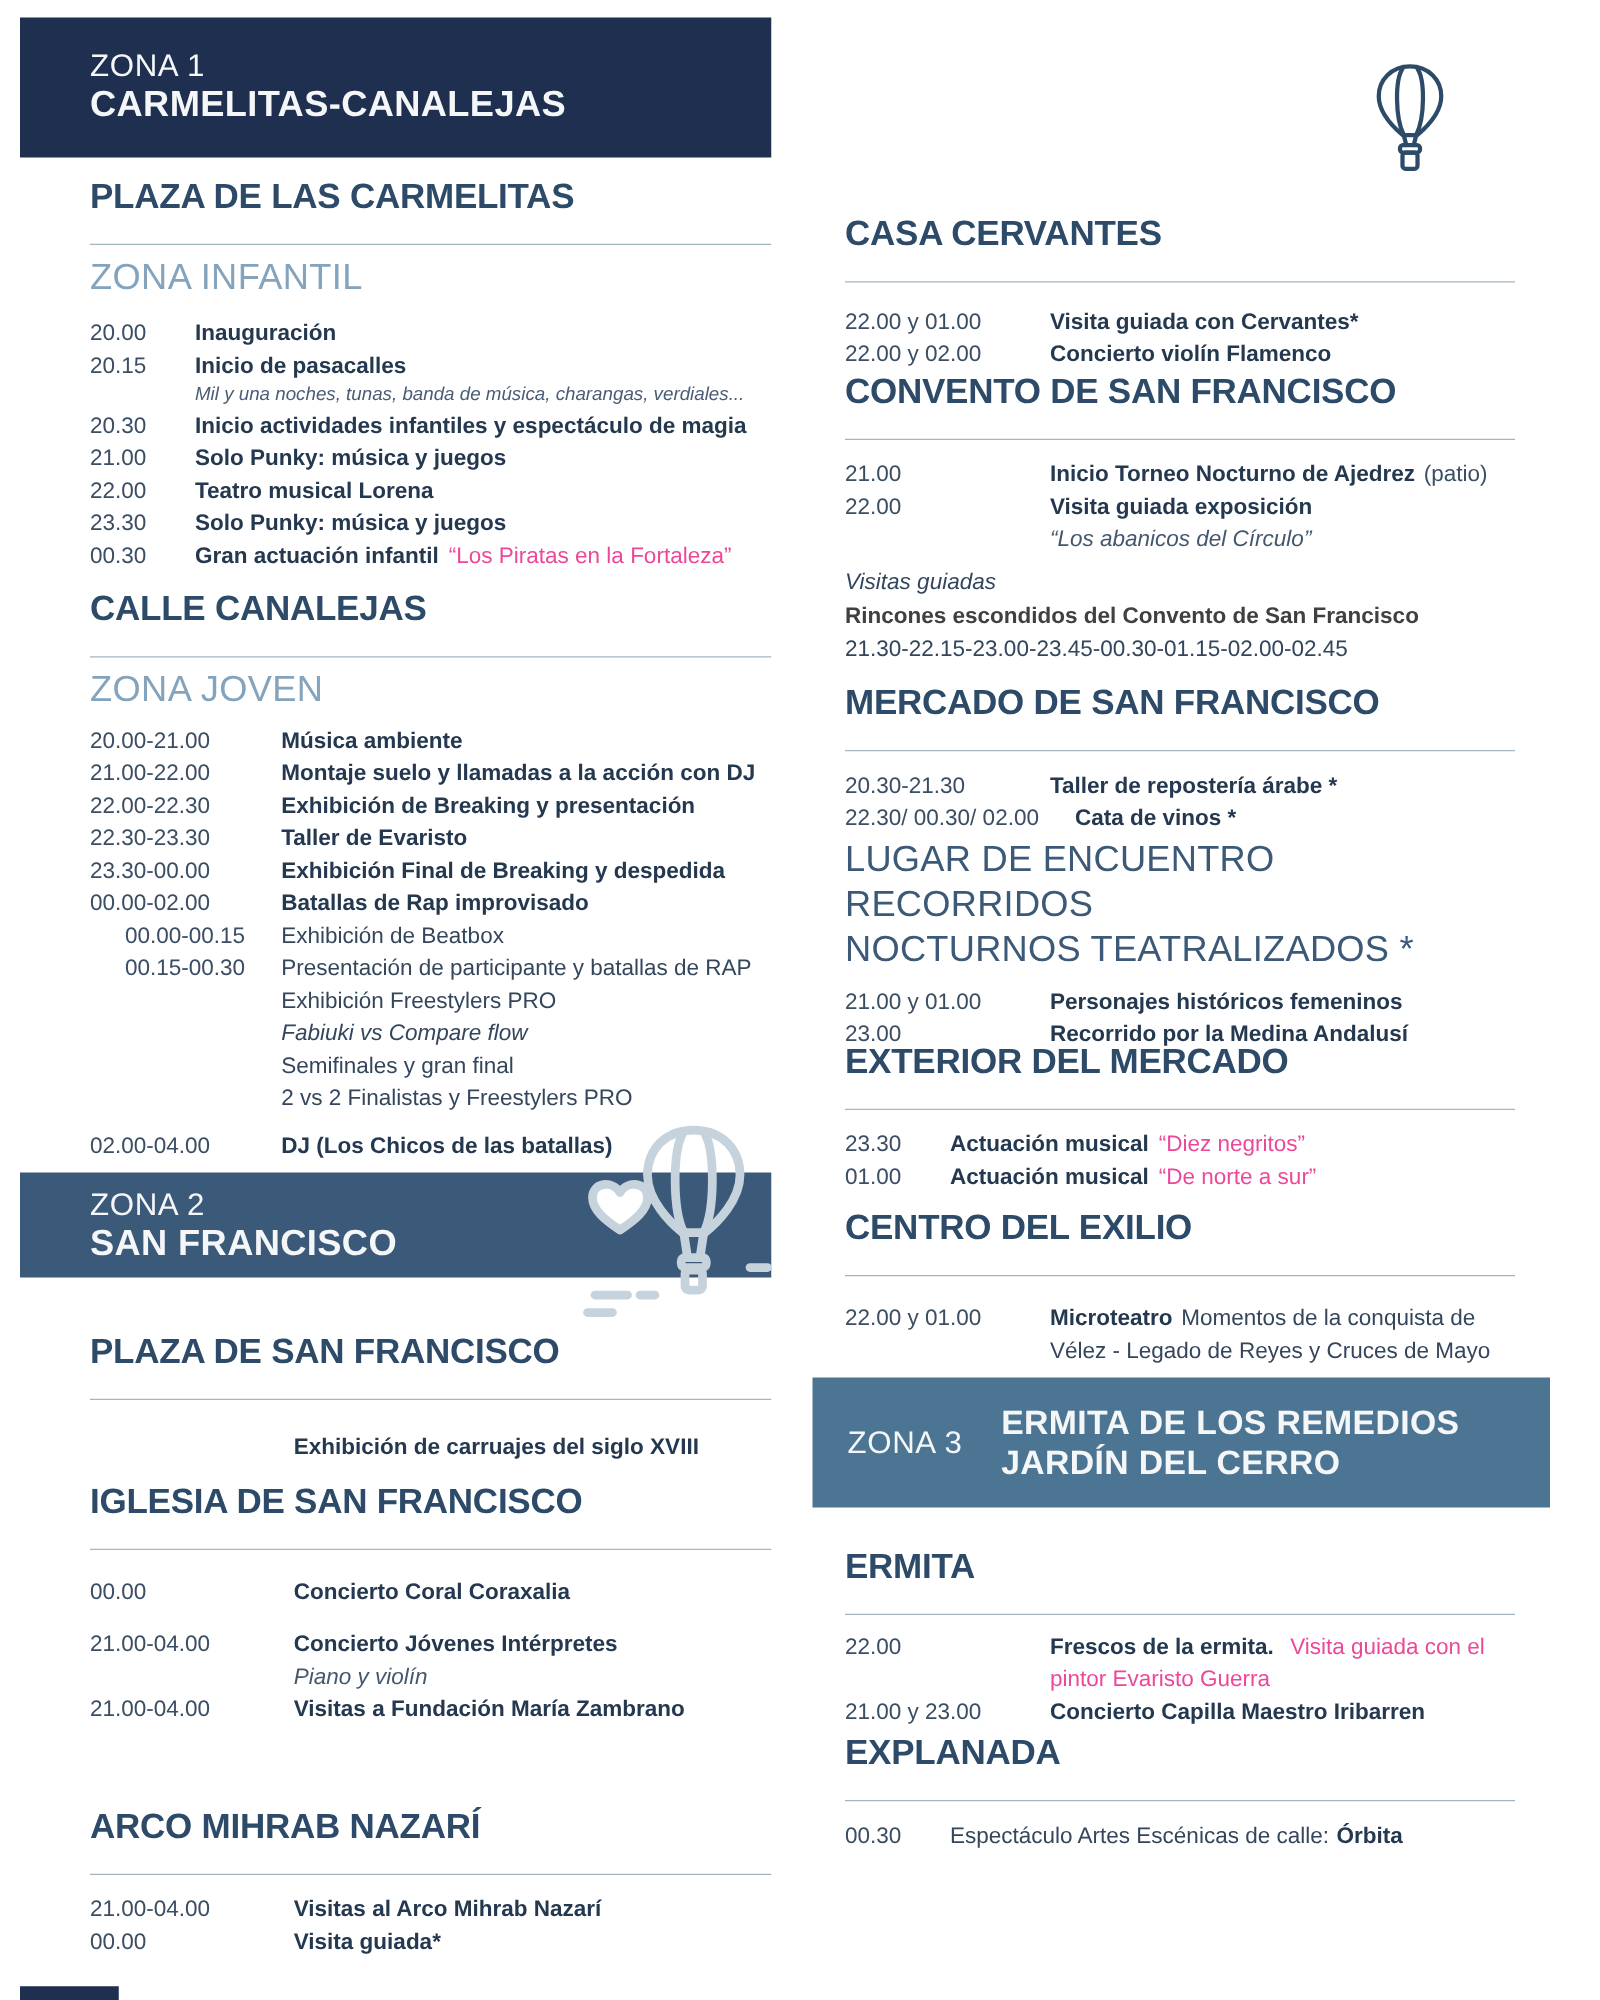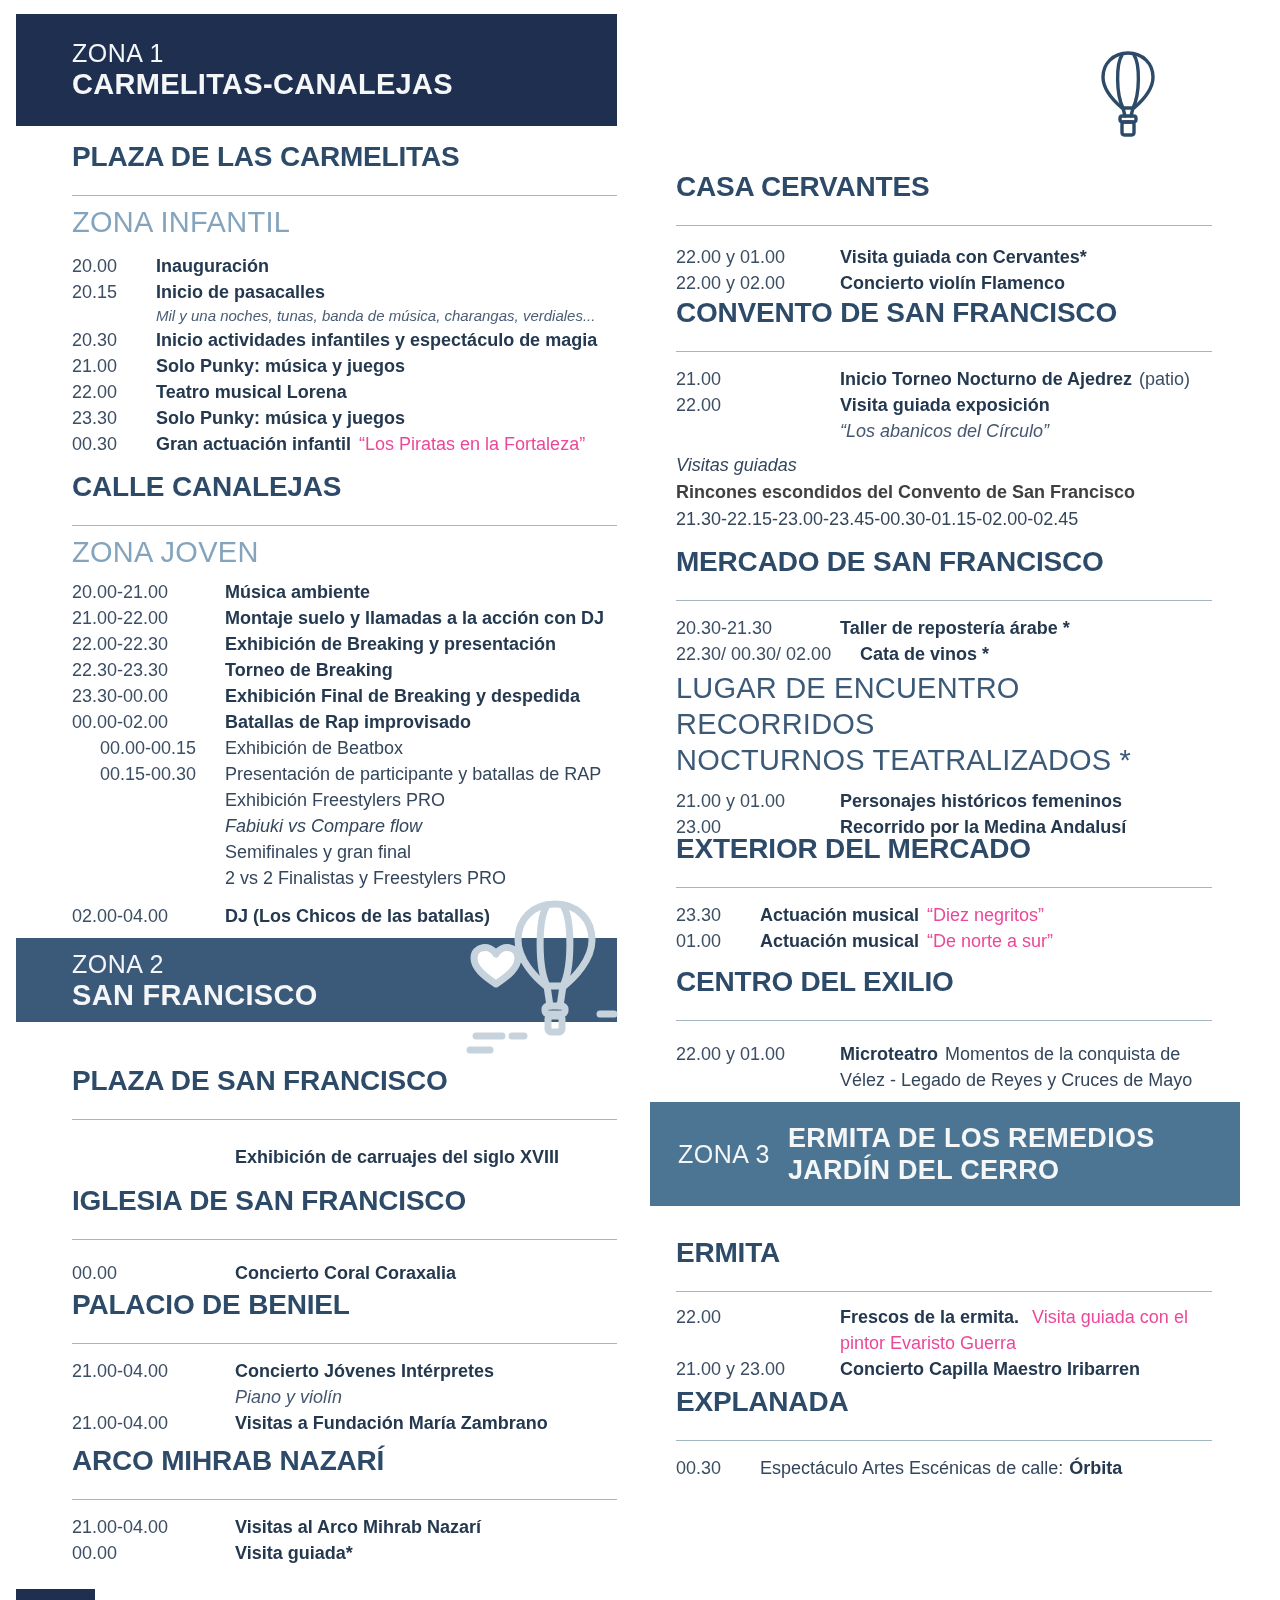--- a/index.html
+++ b/index.html
@@ -5,21 +5,21 @@
   html,body{margin:0;padding:0;background:#ffffff;}
   .page{position:relative;width:1280px;height:1600px;background:#ffffff;overflow:hidden;
         font-family:"Liberation Sans",sans-serif;color:#2e405c;}
   
   .zbox{position:absolute;color:#f4f6f8;}
   .zbox .zlabel{font-size:25px;font-weight:400;letter-spacing:.5px;line-height:30px;}
   .zbox .ztitle{font-size:29px;font-weight:700;letter-spacing:.3px;line-height:33px;}
   #zona1{left:16px;top:14px;width:601px;height:112px;background:#1e2f4f;padding:24px 0 0 56px;box-sizing:border-box;}
   #zona2{left:16px;top:938px;width:601px;height:84px;background:#3b5a7a;padding:11px 0 0 56px;box-sizing:border-box;}
   #zona3{left:650px;top:1102px;width:590px;height:104px;background:#4c7593;display:flex;align-items:center;
-         padding-left:28px;box-sizing:border-box;gap:18px;}
+         padding-left:28px;box-sizing:border-box;gap:31px;}
   #zona3 .ztitle{font-size:27px;line-height:32px;}
   #next-zone-sliver{position:absolute;left:16px;top:1589px;width:79px;height:11px;background:#1e2f4f;}
   
   .sec{position:absolute;}
   .sL{left:72px;width:545px;}
   .sR{left:676px;width:536px;}
   .h{margin:0;font-size:28px;line-height:33px;font-weight:700;color:#2d4b69;letter-spacing:-.2px;
      padding-bottom:22px;border-bottom:1px solid #a3b6c4;}
   .h-light{margin:0;font-size:29px;line-height:36px;font-weight:400;color:#3c5a78;letter-spacing:.2px;}
   .subz{font-size:29px;line-height:34px;font-weight:400;color:#84a4bd;margin-top:9px;letter-spacing:.3px;}
@@ -118,21 +118,21 @@
       <div class="row">
         <span class="time tw153">21.00-22.00</span>
         <span class="ev">Montaje suelo y llamadas a la acción con DJ</span>
       </div>
       <div class="row">
         <span class="time tw153">22.00-22.30</span>
         <span class="ev">Exhibición de Breaking y presentación</span>
       </div>
       <div class="row">
         <span class="time tw153">22.30-23.30</span>
-        <span class="ev">Torneo de Breaking</span>
+        <span class="ev">Taller de Evaristo</span>
       </div>
       <div class="row">
         <span class="time tw153">23.30-00.00</span>
         <span class="ev">Exhibición Final de Breaking y despedida</span>
       </div>
       <div class="row">
         <span class="time tw153">00.00-02.00</span>
         <span class="ev">Batallas de Rap improvisado</span>
       </div>
       <div class="row sub">
@@ -201,21 +201,20 @@
     <h2 class="h">IGLESIA DE SAN FRANCISCO</h2>
     <div class="rows" style="margin-top:20px">
       <div class="row">
         <span class="time tw163">00.00</span>
         <span class="ev">Concierto Coral Coraxalia</span>
       </div>
     </div>
   </section>
 
   <section class="sec sL" style="top:1288px">
-    <h2 class="h">PALACIO DE BENIEL</h2>
     <div class="rows">
       <div class="row">
         <span class="time tw163">21.00-04.00</span>
         <span class="ev wrap">
           <span class="b">Concierto Jóvenes Intérpretes</span>
           <span class="subline" style="display:block">Piano y violín</span>
         </span>
       </div>
       <div class="row">
         <span class="time tw163">21.00-04.00</span>

